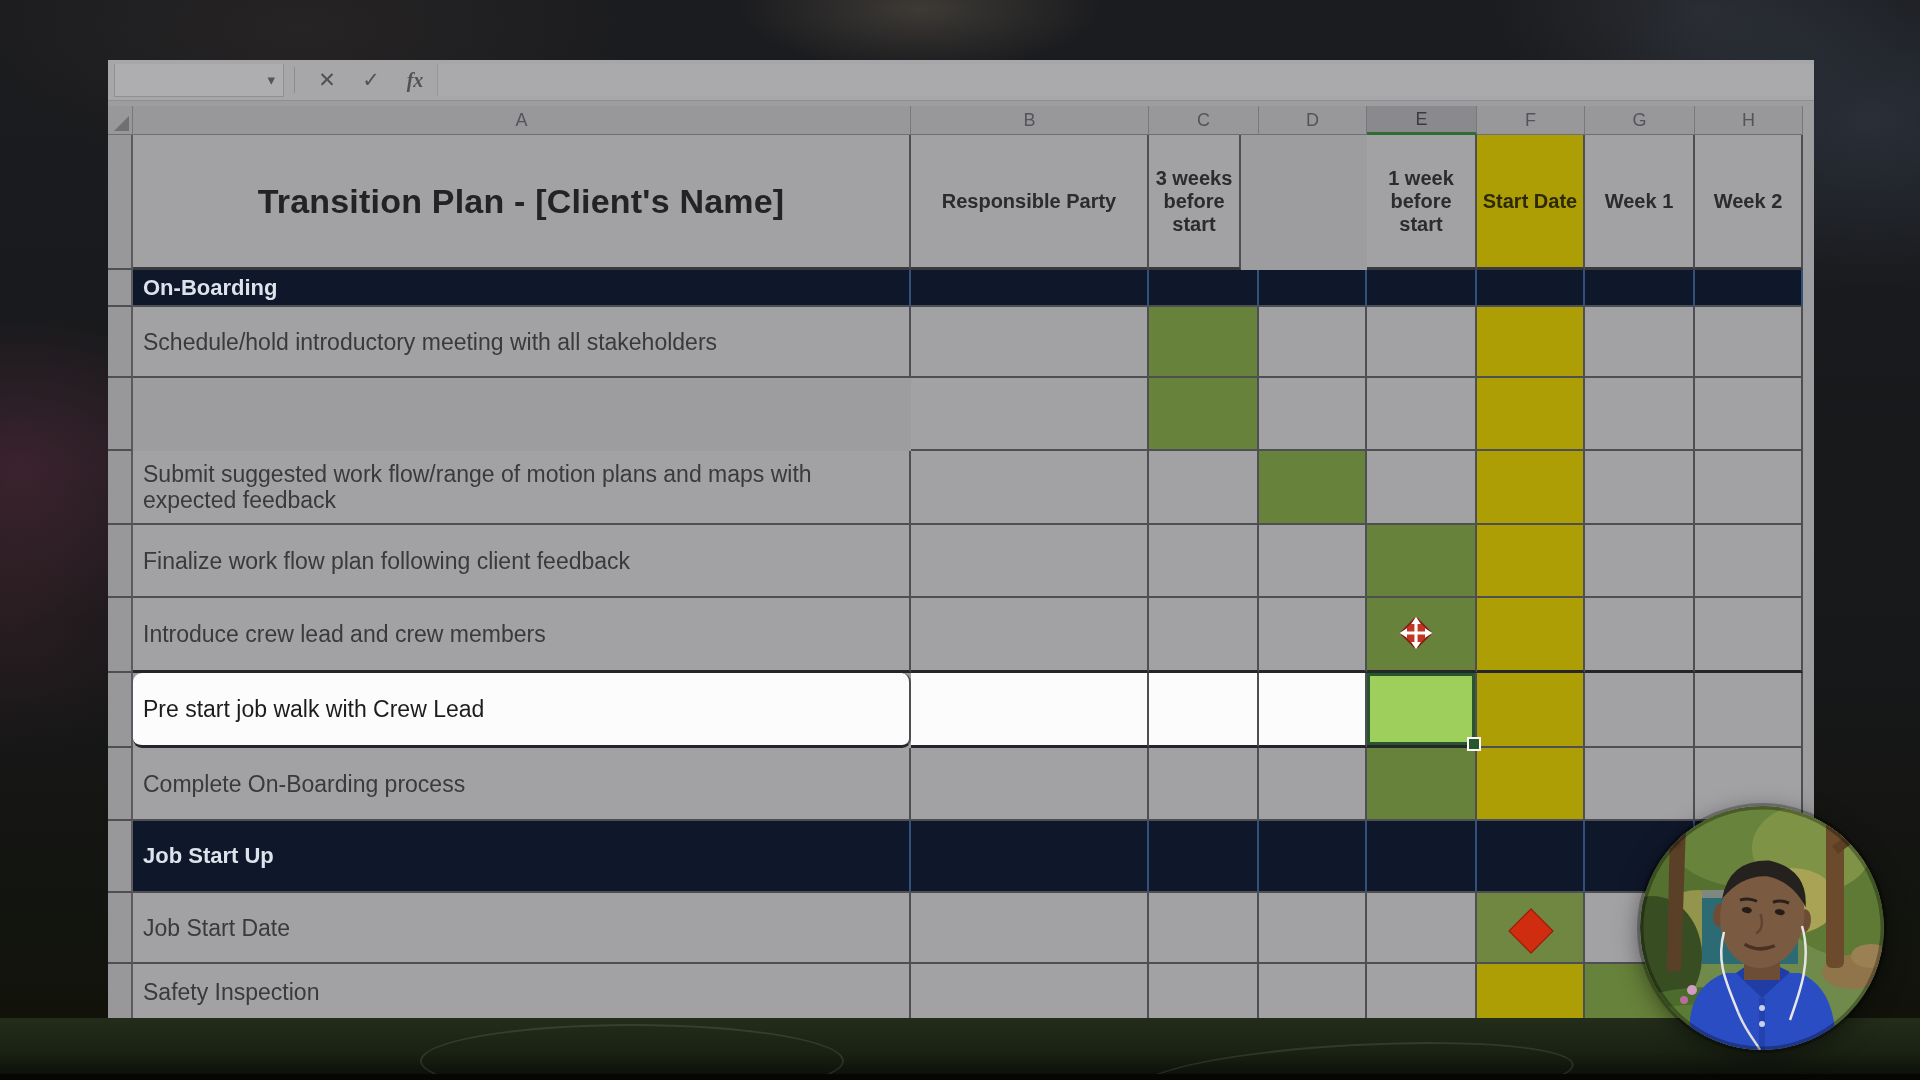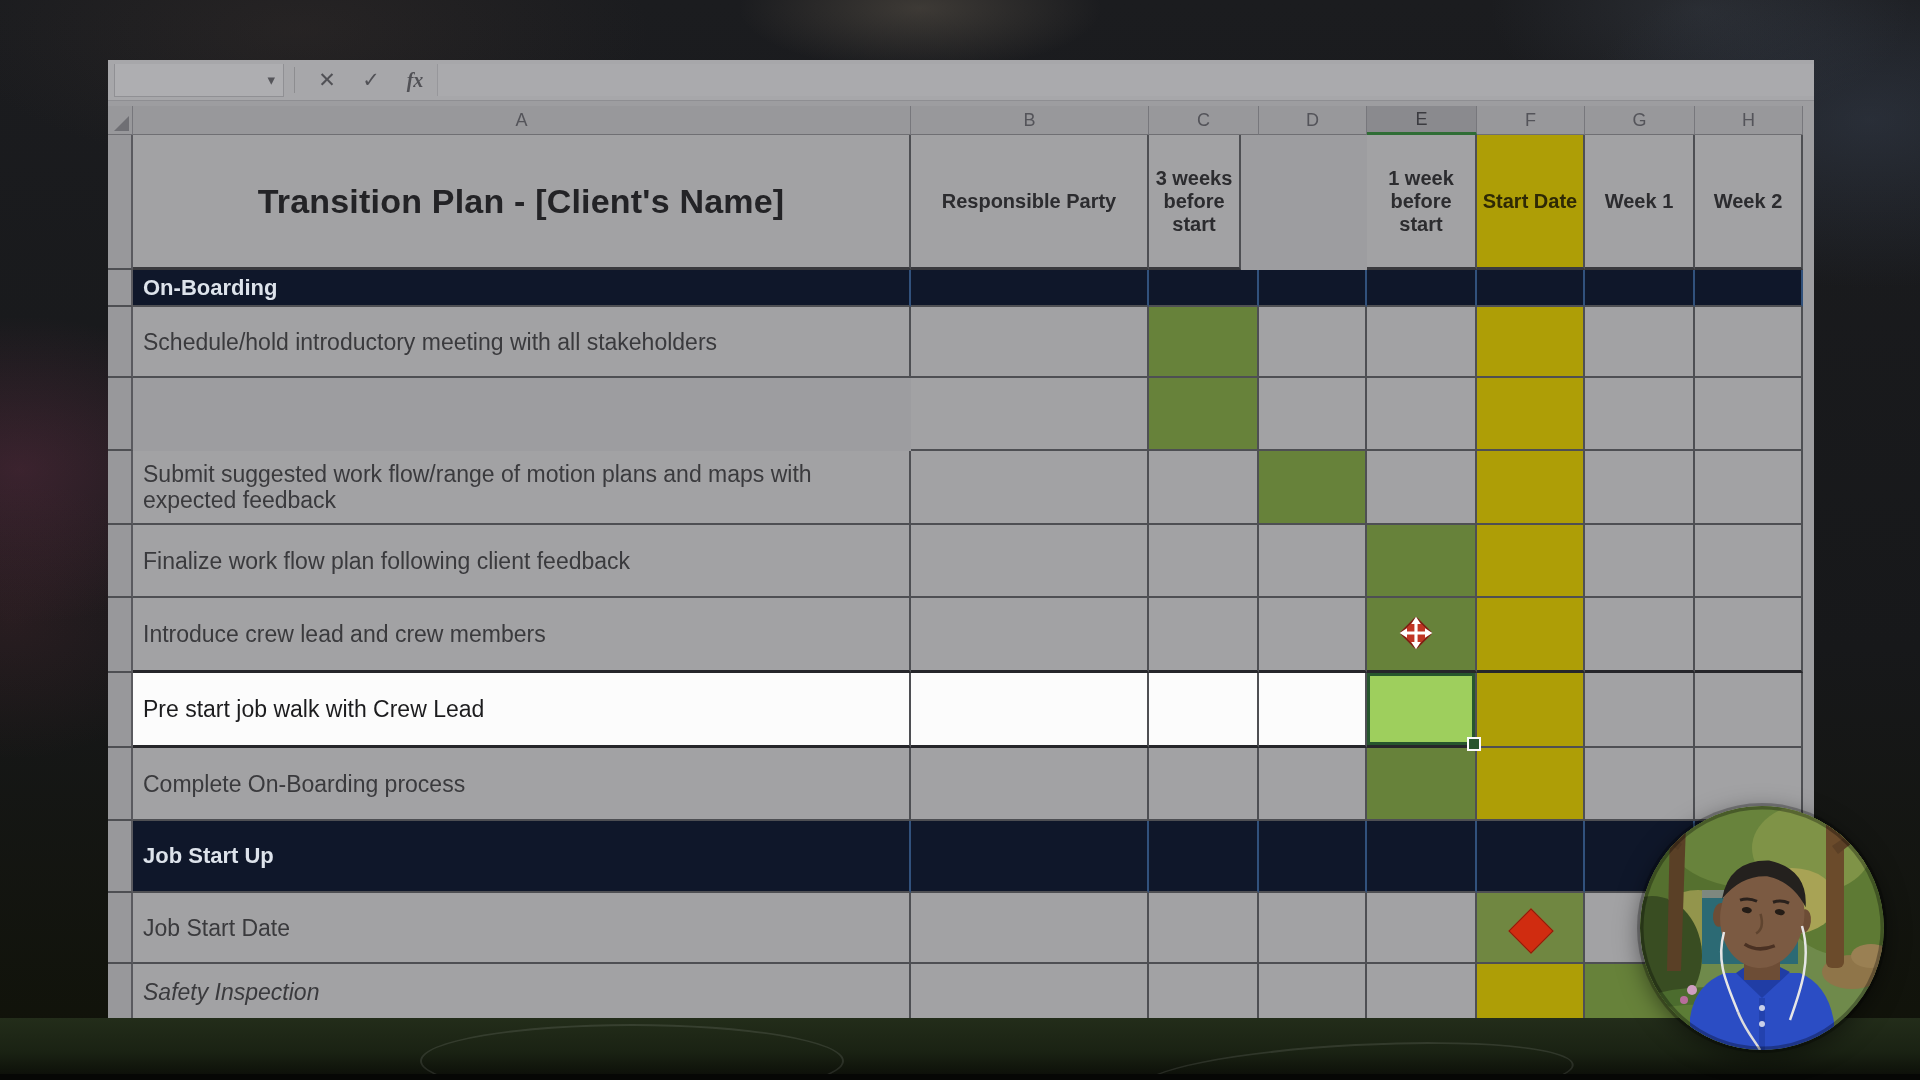--- a/index.html
+++ b/index.html
@@ -51,21 +51,21 @@
   .rowhead{background:#98989b;border-right:2px solid #5a5a5f;}
   .titlecell{background:#a2a2a4;color:#232326;font-weight:bold;font-size:34px;
     display:flex;align-items:center;justify-content:center;border-bottom:3px solid #3a3a3e;letter-spacing:.2px;}
   .headcell{background:#a2a2a4;color:#2c2c2f;font-weight:bold;font-size:20px;line-height:23px;text-align:center;
     display:flex;align-items:center;justify-content:center;padding:0 5px;border-bottom:3px solid #3a3a3e;}
   .headcell.c-yellow{color:#2e2905;}
   .labelcell{background:#a2a2a4;color:#3a3a3d;font-size:23px;line-height:26px;
     display:flex;align-items:center;padding:0 46px 0 10px;}
   .c-dim{background:#a2a2a4;}
   .c-white{background:#fcfcfc;}
-  .labelcell.hl{background:#fcfcfc;color:#1c1c1e;}
+  .labelcell.hl{background:#fcfcfc;color:#1c1c1e;border-radius:9px;}
   .c-green{background:#67823a;}
   .c-bright{background:#9ecf5d;}
   .c-yellow{background:#ae9e06;}
   .c-fgreen{background:#708741;}
   .c-blue{background:#0f172a;border-right-color:#31517c;}
   .sectionlabel{color:#dde3eb;font-weight:bold;font-size:22px;display:flex;align-items:center;padding:0 10px;}
   .darkbottom{border-bottom:3px solid #26262a !important;}
   .sel-cell{box-shadow:inset 0 0 0 3px #27562d;}
   .fillhandle{position:absolute;right:-6px;bottom:-6px;width:10px;height:10px;background:#27562d;
     border:2px solid #fcfcfc;z-index:6;}
@@ -218,21 +218,21 @@
       <div class="cell c-dim" style="left: 1151px; top: 787px; width: 108px; height: 71px;"></div>
       <div class="cell c-dim" style="left: 1259px; top: 787px; width: 110px; height: 71px;"></div>
       <div class="cell c-fgreen" style="left: 1369px; top: 787px; width: 108px; height: 71px;">
         <div class="cellicon" style="left: 38px; top: 22px;">
           <div class="diamond"></div>
         </div>
       </div>
       <div class="cell c-dim" style="left: 1477px; top: 787px; width: 110px; height: 71px;"></div>
       <div class="cell c-dim" style="left: 1587px; top: 787px; width: 108px; height: 71px;"></div>
       <div class="cell rowhead" style="left: 0px; top: 858px; width: 25px; height: 58px;"></div>
-      <div class="cell labelcell" style="left: 25px; top: 858px; width: 778px; height: 58px; font-style: italic;">Safety Inspection</div>
+      <div class="cell labelcell" style="left: 25px; top: 858px; width: 778px; height: 58px;">Safety Inspection</div>
       <div class="cell c-dim" style="left: 803px; top: 858px; width: 238px; height: 58px;"></div>
       <div class="cell c-dim" style="left: 1041px; top: 858px; width: 110px; height: 58px;"></div>
       <div class="cell c-dim" style="left: 1151px; top: 858px; width: 108px; height: 58px;"></div>
       <div class="cell c-dim" style="left: 1259px; top: 858px; width: 110px; height: 58px;"></div>
       <div class="cell c-yellow" style="left: 1369px; top: 858px; width: 108px; height: 58px;"></div>
       <div class="cell c-green" style="left: 1477px; top: 858px; width: 110px; height: 58px;"></div>
       <div class="cell c-dim" style="left: 1587px; top: 858px; width: 108px; height: 58px;"></div>
     </div>
 </div>
 

